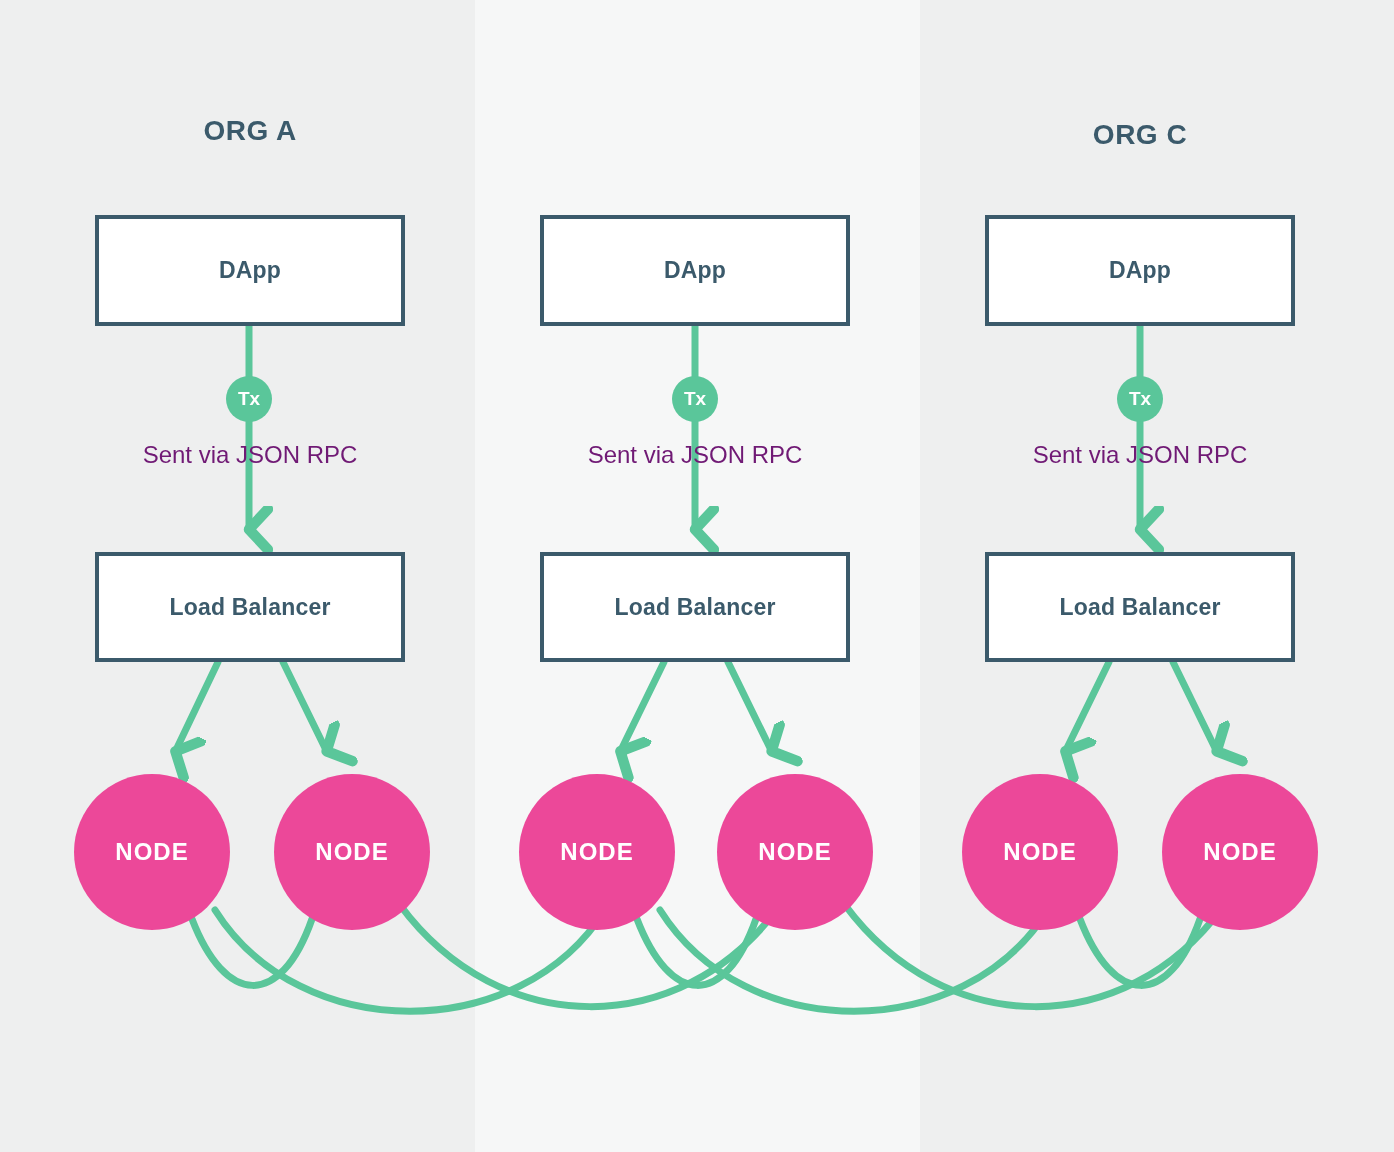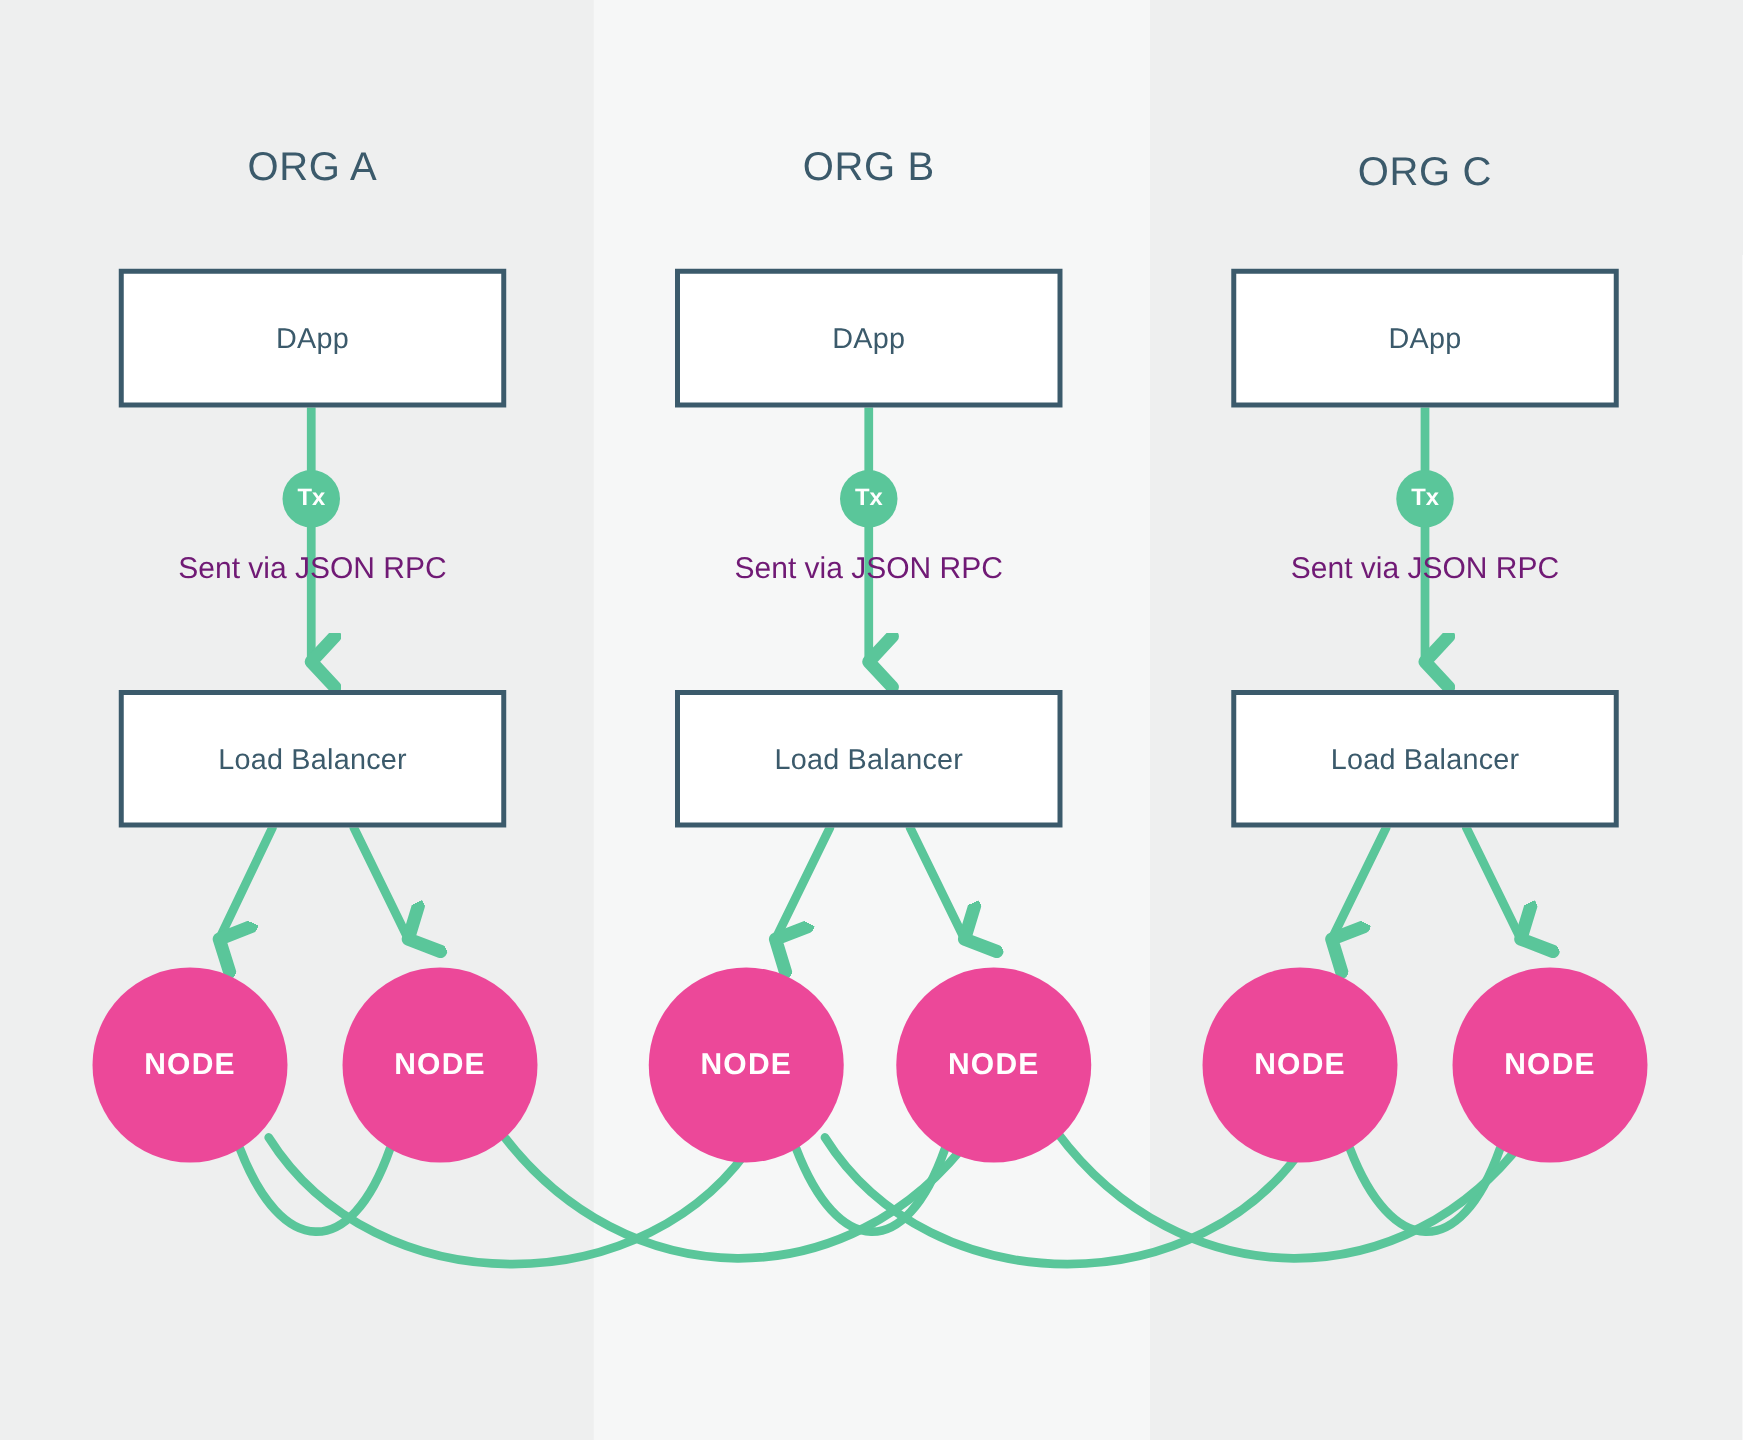--- a/index.html
+++ b/index.html
@@ -32,37 +32,37 @@
     left: 0;
     top: 0;
     width: 1394px;
     height: 1152px;
     overflow: visible;
   }
 
   .org-title {
     position: absolute;
     text-align: center;
-    font-size: 32px;
-    font-weight: normal;
+    font-size: 28px;
+    font-weight: bold;
     letter-spacing: 0.5px;
     color: #3b5a6b;
     white-space: nowrap;
   }
 
   .boxnode {
     position: absolute;
     box-sizing: border-box;
     background: #ffffff;
     border: 4px solid #3b5a6b;
     display: flex;
     align-items: center;
     justify-content: center;
     font-size: 23px;
-    font-weight: normal;
+    font-weight: bold;
     color: #3b5a6b;
     letter-spacing: 0.2px;
   }
 
   .rpc-label {
     position: absolute;
     text-align: center;
     font-size: 24px;
     color: #701a75;
     white-space: nowrap;
@@ -164,21 +164,20 @@
     <span>Load Balancer</span>
   </div>
 
   <div class="node-circle" style="left:74px; top:774px;">
     <span>NODE</span>
   </div>
   <div class="node-circle" style="left:274px; top:774px;">
     <span>NODE</span>
   </div>
 
-  <div class="org-title" style="left:540px; top:115px; width:310px;">ORG B</div>
 
   <div class="boxnode" style="left:540px; top:215px; width:310px; height:111px;">
     <span>DApp</span>
   </div>
 
   <div class="tx-badge" style="left:672px; top:376px;">
     <span>Tx</span>
   </div>
 
   <div class="rpc-label" style="left:540px; top:441px; width:310px;">Sent via JSON RPC</div>

